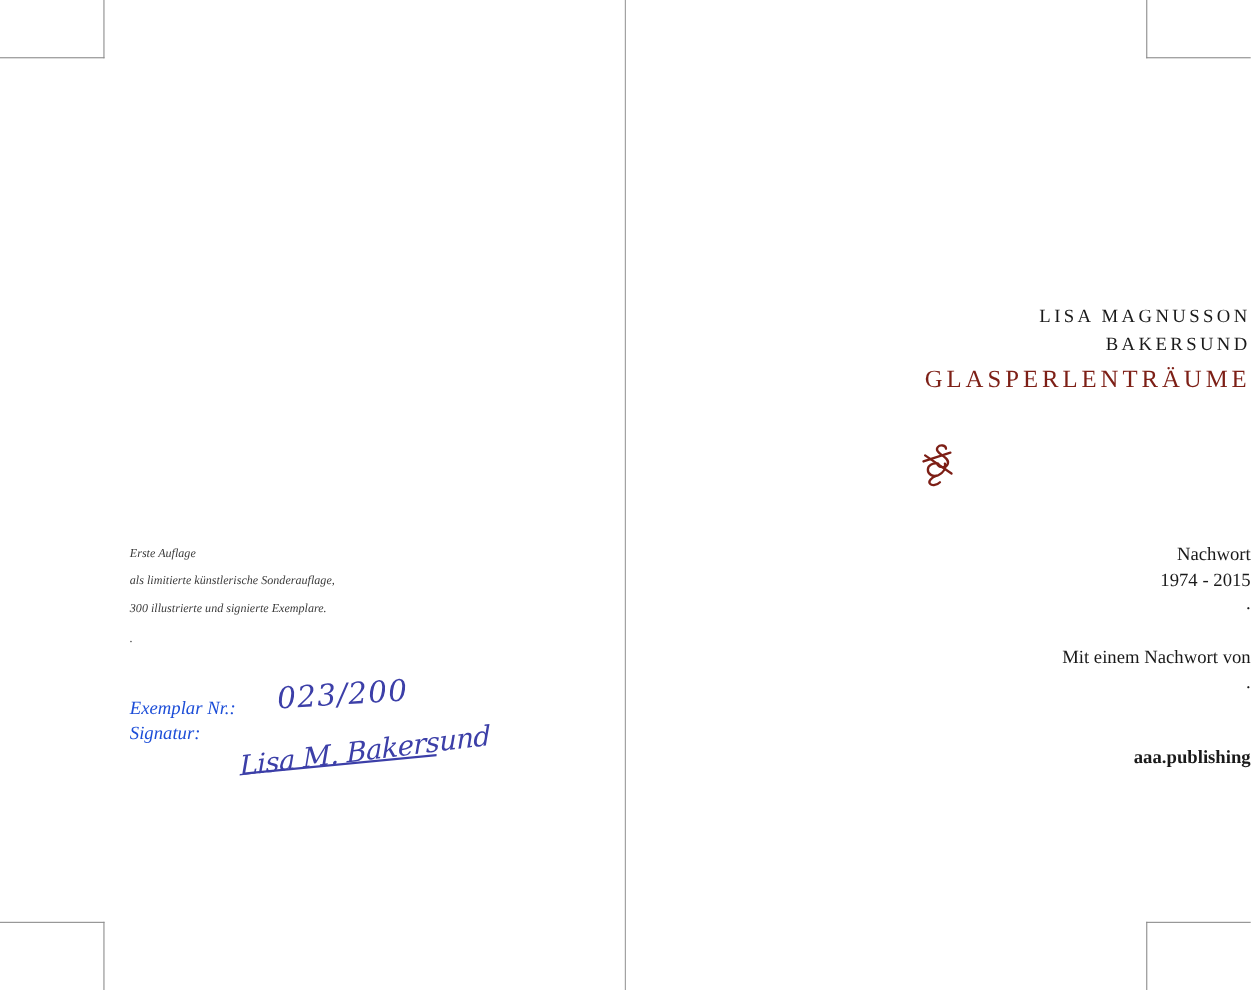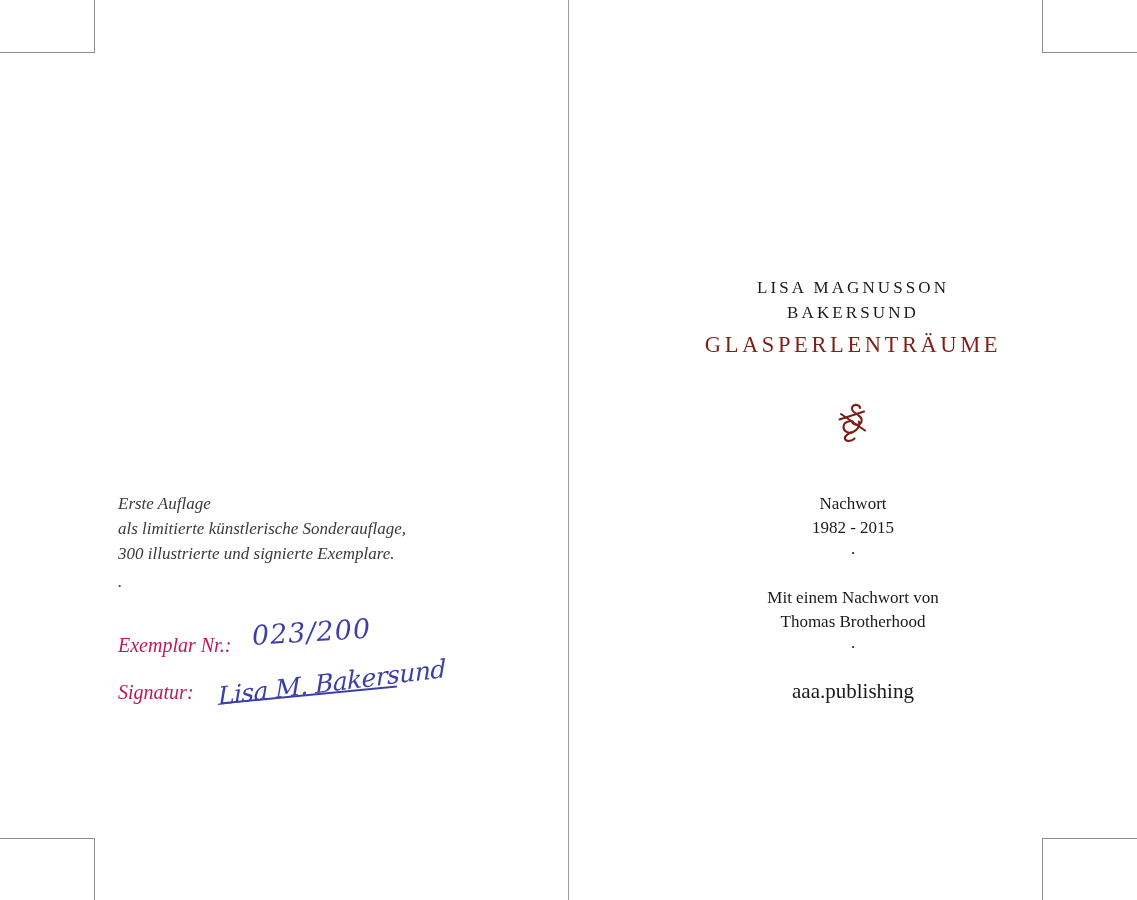--- a/index.html
+++ b/index.html
@@ -68,36 +68,36 @@
     top: 0;
     width: 568px;
     height: 900px;
   }
   .colophon {
     position: absolute;
     left: 118px;
     top: 491px;
     width: 400px;
     font-style: italic;
-    font-size: 17px;
+    font-size: 11px;
     line-height: 25.2px;
     color: #3a3a3a;
   }
   .colophon .line { white-space: pre; }
   .colophon .dot-line { margin-top: 2px; }
 
   .label-block {
     position: absolute;
     left: 118px;
     font-style: italic;
-    font-size: 20px;
-    color: #be185d;
+    font-size: 17px;
+    color: #1d4ed8;
   }
   .label-exemplar { top: 634px; }
-  .label-signatur { top: 681px; }
+  .label-signatur { top: 657px; }
 
   
   .hand {
     position: absolute;
     color: #3c3fa8;
     font-family: "DejaVu Serif", serif;
     font-style: italic;
   }
   .hand-number {
     left: 252px;
@@ -125,21 +125,21 @@
     transform: rotate(1.5deg);
   }
 
   
   .page-right {
     position: absolute;
     left: 569px;
     top: 0;
     width: 568px;
     height: 900px;
-    text-align: center;
+    text-align: right;
   }
   .author {
     position: absolute;
     left: 0;
     top: 275px;
     width: 568px;
     font-size: 17px;
     letter-spacing: 3.1px;
     line-height: 25px;
     color: #1a1a1a;
@@ -179,22 +179,22 @@
     top: 586px;
     width: 568px;
     font-size: 17px;
     line-height: 23.5px;
   }
   .publisher {
     position: absolute;
     left: 0;
     top: 679px;
     width: 568px;
-    font-size: 21px;
-    font-weight: normal;
+    font-size: 17px;
+    font-weight: bold;
   }
   .sep-dot { display: block; font-size: 17px; line-height: 19px; }
 </style>
 </head>
 <body>
 
 <div class="spread">
 
   <div class="crop">
     <div class="crop-line-h cm-tl-h"></div>
@@ -247,27 +247,26 @@
                    C27.5 29, 30.5 24.5, 29 20.5"></path>
           <path d="M21 31.5 C16.5 33.5, 13.5 36.5, 15.5 38.8 C17.4 41, 22 39.8, 24.5 37.4"></path>
           <path d="M11 13 L35 29.5"></path>
           <path d="M9.5 18.5 L34 10.5"></path>
         </g>
       </svg>
     </div>
 
     <div class="genre">
       <div>Nachwort</div>
-      <div>1982 - 2015</div>
+      <div>1974 - 2015</div>
       <div class="sep-dot">.</div>
     </div>
 
     <div class="afterword">
       <div>Mit einem Nachwort von</div>
-      <div>Thomas Brotherhood</div>
       <div class="sep-dot">.</div>
     </div>
 
     <div class="publisher">aaa.publishing</div>
 
   </div>
 
 </div>
 
 </body></html>

